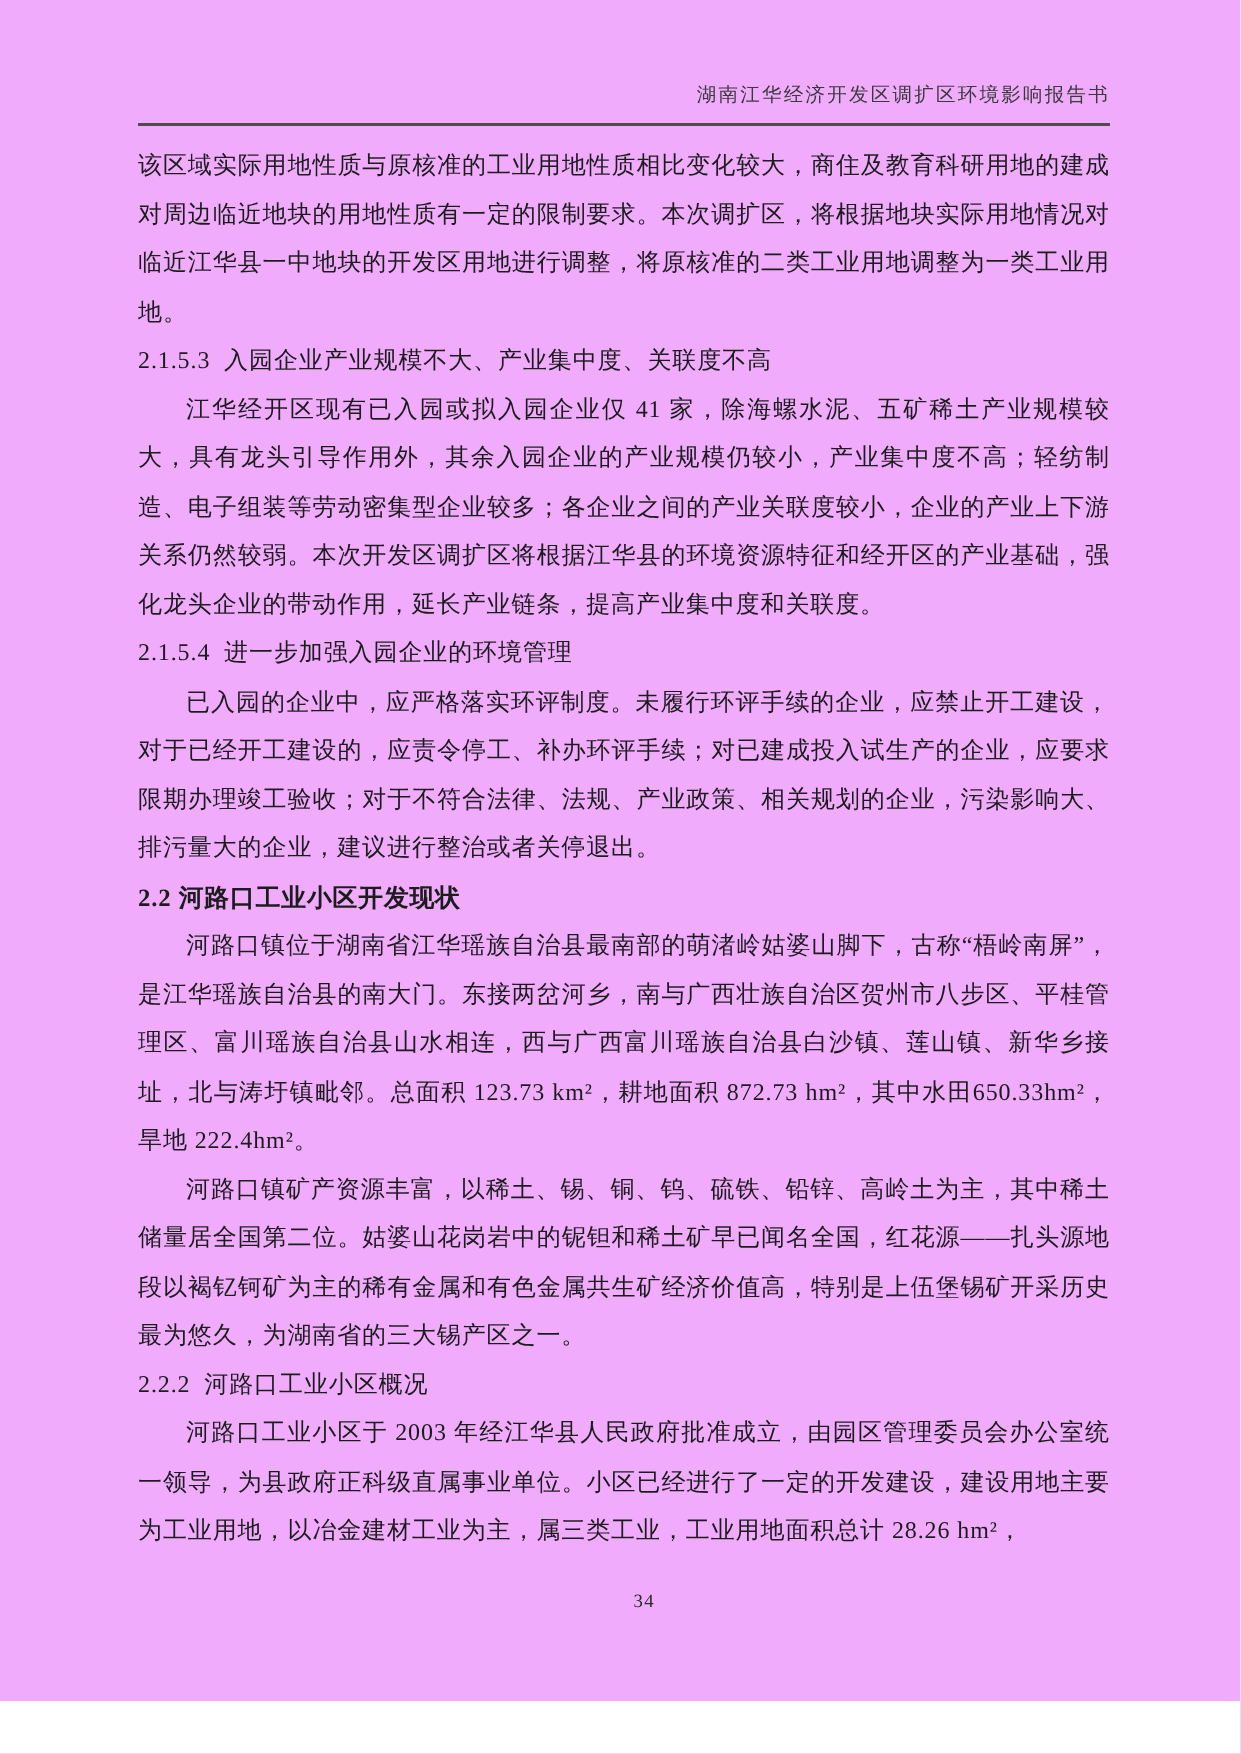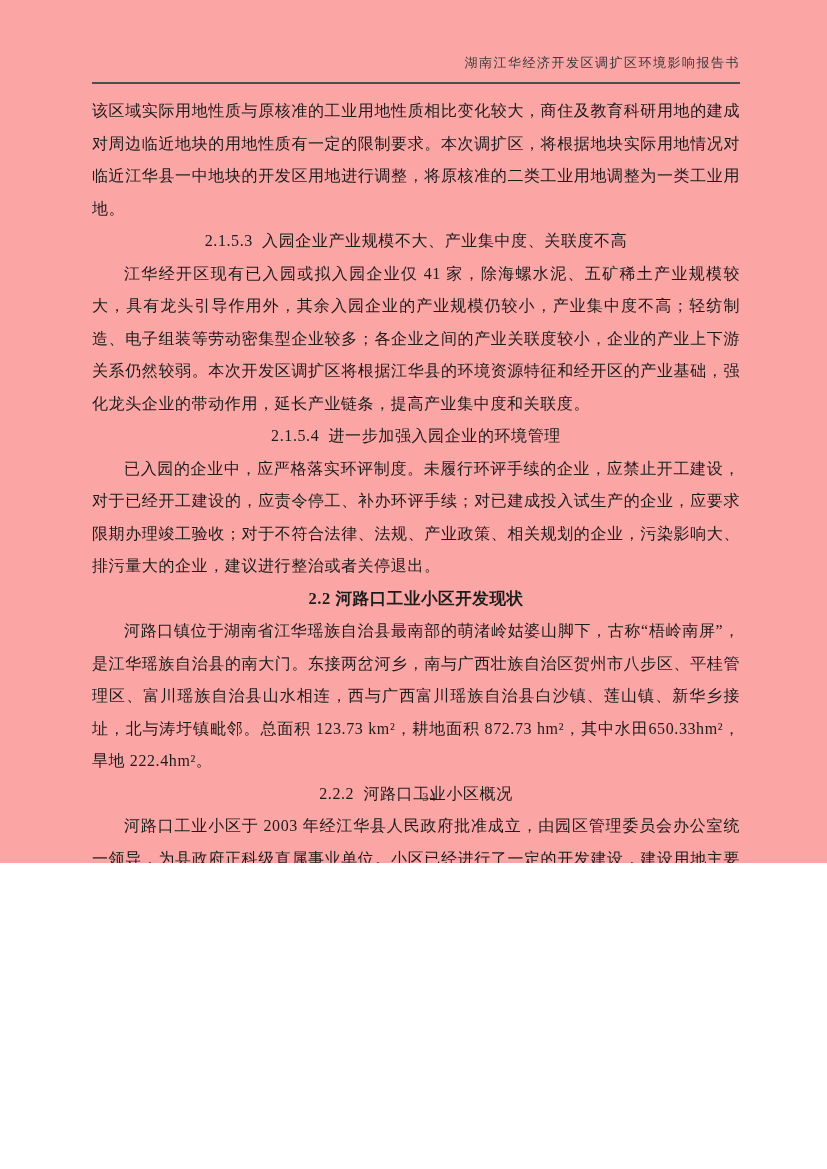--- a/index.html
+++ b/index.html
@@ -3,23 +3,23 @@
 <meta charset="utf-8">
 <style>
   html, body {
     margin: 0;
     padding: 0;
     background: #ffffff;
   }
   .page {
     position: relative;
     width: 827px;
-    height: 863px;
+    height: 1134px;
     margin: 0 auto;
-    background: #fca5a5;
+    background: #f0abfc;
     font-family: "Liberation Serif", "DejaVu Serif", serif;
     color: #1c1c1c;
     overflow: hidden;
     box-sizing: border-box;
   }
   .page-header {
     margin: 0 87px 0 92px;
     padding-top: 54px;
     padding-bottom: 10px;
     border-bottom: 2px solid #4d4d4d;
@@ -45,21 +45,21 @@
     text-indent: 2em;
   }
   .para.no-indent {
     text-indent: 0;
   }
   .heading {
     margin: 0;
     font-weight: normal;
     font-size: 16px;
     line-height: 32.5px;
-    text-align: center;
+    text-align: left;
     white-space: pre-wrap;
   }
   .heading.bold {
     font-weight: bold;
     font-size: 16.5px;
   }
   .page-footer {
     position: absolute;
     left: 0;
     bottom: 58px;
@@ -91,20 +91,21 @@
 
     <h3 class="heading">2.1.5.4  进一步加强入园企业的环境管理</h3>
 
     <p class="para">已入园的企业中，应严格落实环评制度。未履行环评手续的企业，应禁止开工建设，对于已经开工建设的，应责令停工、补办环评手续；对已建成投入试生产的企业，应要求限期办理竣工验收；对于不符合法律、法规、产业政策、相关规划的企业，污染影响大、排污量大的企业，建议进行整治或者关停退出。</p>
 
     <h2 class="heading bold">2.2 河路口工业小区开发现状</h2>
 
 
     <p class="para">河路口镇位于湖南省江华瑶族自治县最南部的萌渚岭姑婆山脚下，古称“梧岭南屏”，是江华瑶族自治县的南大门。东接两岔河乡，南与广西壮族自治区贺州市八步区、平桂管理区、富川瑶族自治县山水相连，西与广西富川瑶族自治县白沙镇、莲山镇、新华乡接址，北与涛圩镇毗邻。总面积 123.73 km²，耕地面积 872.73 hm²，其中水田650.33hm²，旱地 222.4hm²。</p>
 
+    <p class="para">河路口镇矿产资源丰富，以稀土、锡、铜、钨、硫铁、铅锌、高岭土为主，其中稀土储量居全国第二位。姑婆山花岗岩中的铌钽和稀土矿早已闻名全国，红花源——扎头源地段以褐钇钶矿为主的稀有金属和有色金属共生矿经济价值高，特别是上伍堡锡矿开采历史最为悠久，为湖南省的三大锡产区之一。</p>
 
     <h3 class="heading">2.2.2  河路口工业小区概况</h3>
 
     <p class="para">河路口工业小区于 2003 年经江华县人民政府批准成立，由园区管理委员会办公室统一领导，为县政府正科级直属事业单位。小区已经进行了一定的开发建设，建设用地主要为工业用地，以冶金建材工业为主，属三类工业，工业用地面积总计 28.26 hm²，</p>
   </div>
 
   <div class="page-footer">
     <span class="page-number">34</span>
   </div>
 

